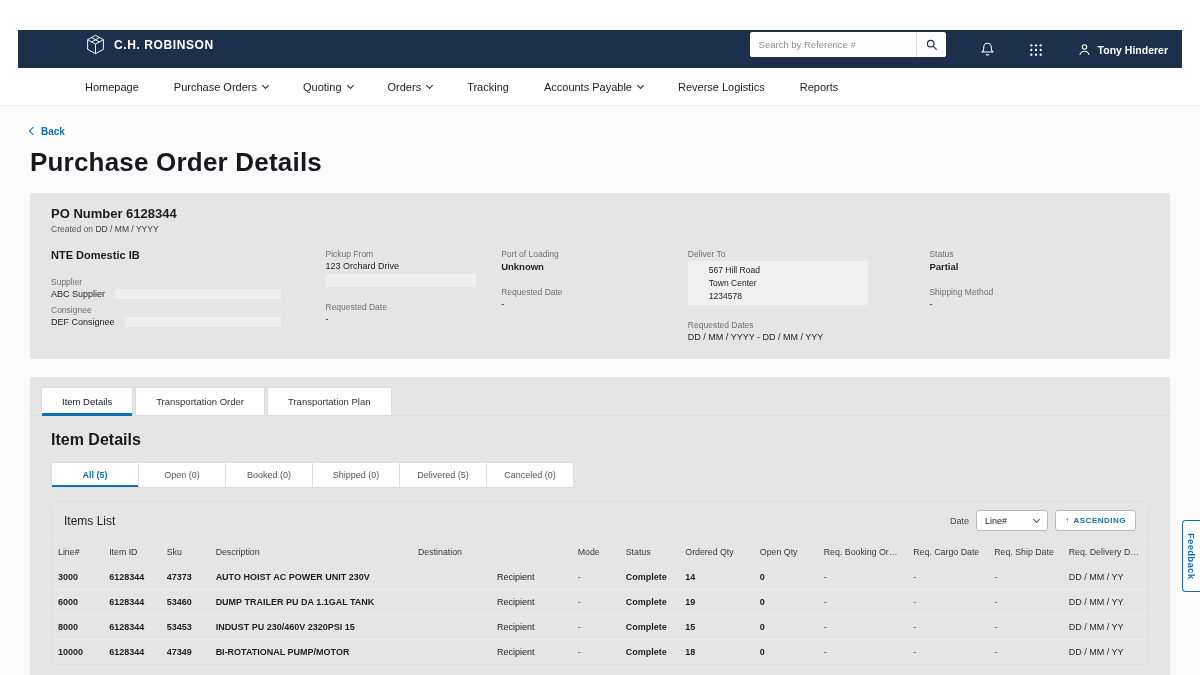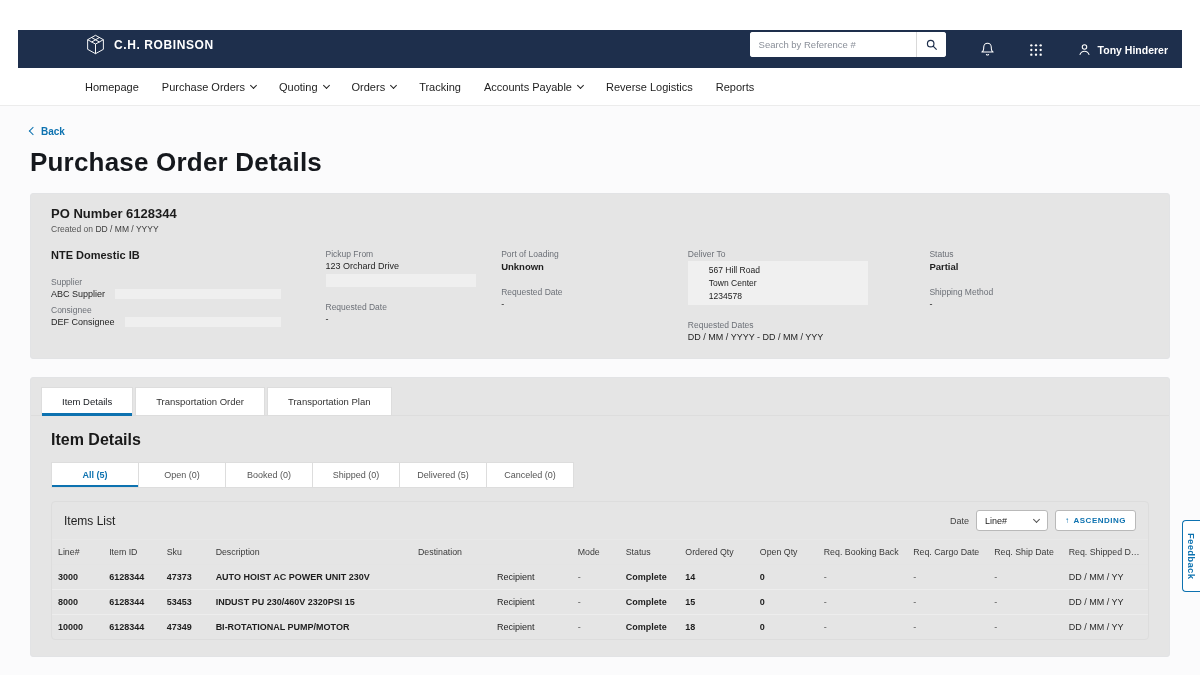--- a/index.html
+++ b/index.html
@@ -13,21 +13,21 @@
   .brand-text{font-size:12px;font-weight:bold;letter-spacing:.6px}
   .header-right{margin-left:auto;display:flex;align-items:flex-end;gap:34px}
   .search-box{display:flex;align-items:stretch;background:#fff;border-radius:3px;height:25px;width:196px;overflow:hidden}
   .search-box input{border:0;outline:none;flex:1;font-size:9.5px;padding:0 9px;color:#333;font-family:"Liberation Sans",sans-serif}
   .search-box input::placeholder{color:#8a8f99}
   .search-btn{background:#fff;border:0;border-left:1px solid #d9d9d9;width:30px;display:flex;align-items:center;justify-content:center;cursor:pointer}
   .icon-btn{background:none;border:0;cursor:pointer;display:flex;align-items:center;padding:0}
   .user{display:flex;align-items:center;gap:6px;font-size:10.5px;font-weight:bold;color:#fff;cursor:pointer}
 
   
-  .main-nav{height:38px;display:flex;align-items:center;gap:23px;padding:0 30px 0 85px;background:#fff;border-bottom:1px solid #ececec;font-size:11px;color:#1d1d1d}
+  .main-nav{height:38px;display:flex;align-items:center;gap:35px;padding:0 30px 0 85px;background:#fff;border-bottom:1px solid #ececec;font-size:11px;color:#1d1d1d}
   .nav-item{display:flex;align-items:center;cursor:pointer;white-space:nowrap}
   .caret{width:5px;height:5px;border-right:1.3px solid #222;border-bottom:1.3px solid #222;transform:rotate(45deg);margin-left:6px;margin-bottom:2px}
 
   
   .content{background:#fbfbfc;padding:14px 30px 24px;height:569px}
   .back-link{color:#0d72b0;font-size:10px;display:inline-flex;align-items:center;cursor:pointer;font-weight:bold;text-decoration:none}
   .back-chev{width:6px;height:6px;border-left:1.7px solid #0d72b0;border-bottom:1.7px solid #0d72b0;transform:rotate(45deg);margin-right:5px}
   h1{font-size:26px;color:#15181d;margin:9px 0 15px;font-weight:bold;letter-spacing:.2px}
   .card{background:#e5e5e5;border:1px solid #e2e3e5;border-radius:3px}
 
@@ -278,43 +278,58 @@
               <tr>
                 <th>Line#</th>
                 <th>Item ID</th>
                 <th>Sku</th>
                 <th>Description</th>
                 <th>Destination</th>
                 <th>Mode</th>
                 <th>Status</th>
                 <th>Ordered Qty</th>
                 <th>Open Qty</th>
-                <th>Req. Booking Back</th>
+                <th>Req. Booking Order</th>
                 <th>Req. Cargo Date</th>
                 <th>Req. Ship Date</th>
-                <th>Req. Shipped Date</th>
+                <th>Req. Delivery Date</th>
               </tr>
             </thead>
             <tbody>
               <tr>
                 <td class="c0">3000</td>
                 <td class="c1">6128344</td>
                 <td class="c2">47373</td>
                 <td class="c3">AUTO HOIST AC POWER UNIT 230V</td>
                 <td class="c4">Recipient</td>
                 <td class="c5">-</td>
                 <td class="c6">Complete</td>
                 <td class="c7">14</td>
                 <td class="c8">0</td>
                 <td class="c9">-</td>
                 <td class="c10">-</td>
                 <td class="c11">-</td>
                 <td class="c12">DD / MM / YY</td>
               </tr>
               <tr>
+                <td class="c0">6000</td>
+                <td class="c1">6128344</td>
+                <td class="c2">53460</td>
+                <td class="c3">DUMP TRAILER PU DA 1.1GAL TANK</td>
+                <td class="c4">Recipient</td>
+                <td class="c5">-</td>
+                <td class="c6">Complete</td>
+                <td class="c7">19</td>
+                <td class="c8">0</td>
+                <td class="c9">-</td>
+                <td class="c10">-</td>
+                <td class="c11">-</td>
+                <td class="c12">DD / MM / YY</td>
+              </tr>
+              <tr>
                 <td class="c0">8000</td>
                 <td class="c1">6128344</td>
                 <td class="c2">53453</td>
                 <td class="c3">INDUST PU 230/460V 2320PSI 15</td>
                 <td class="c4">Recipient</td>
                 <td class="c5">-</td>
                 <td class="c6">Complete</td>
                 <td class="c7">15</td>
                 <td class="c8">0</td>
                 <td class="c9">-</td>

